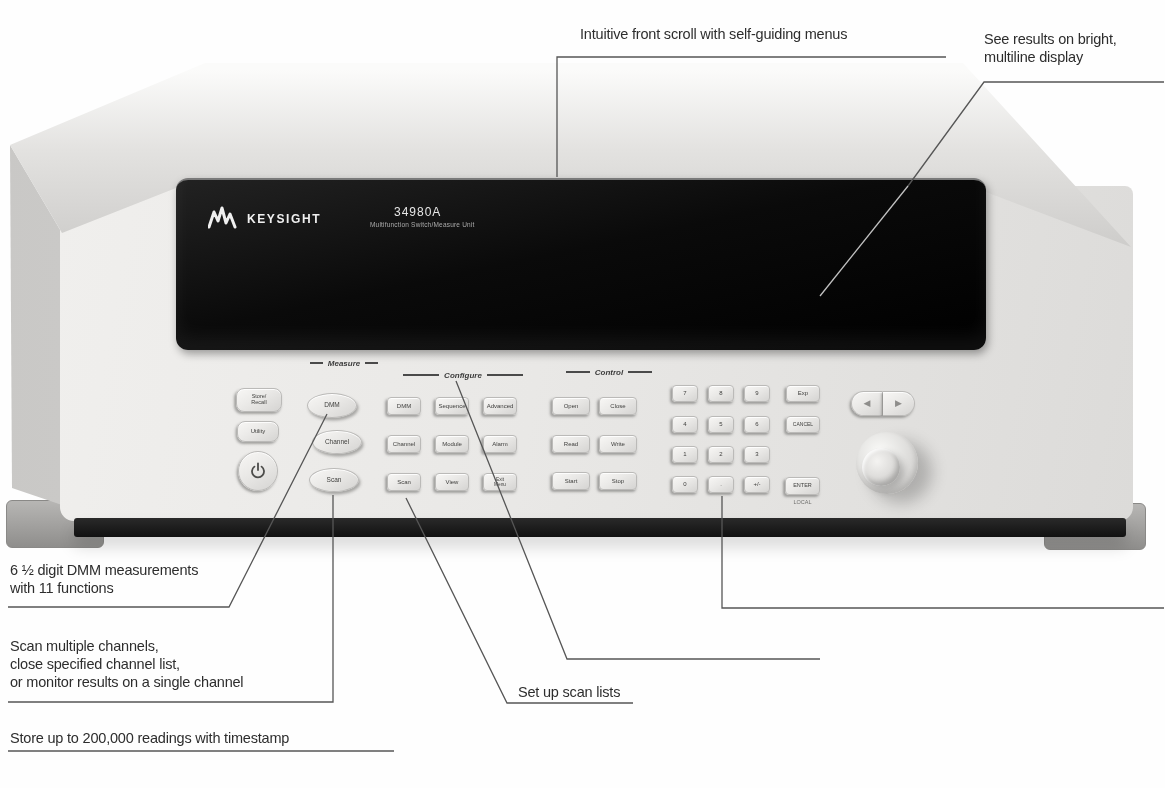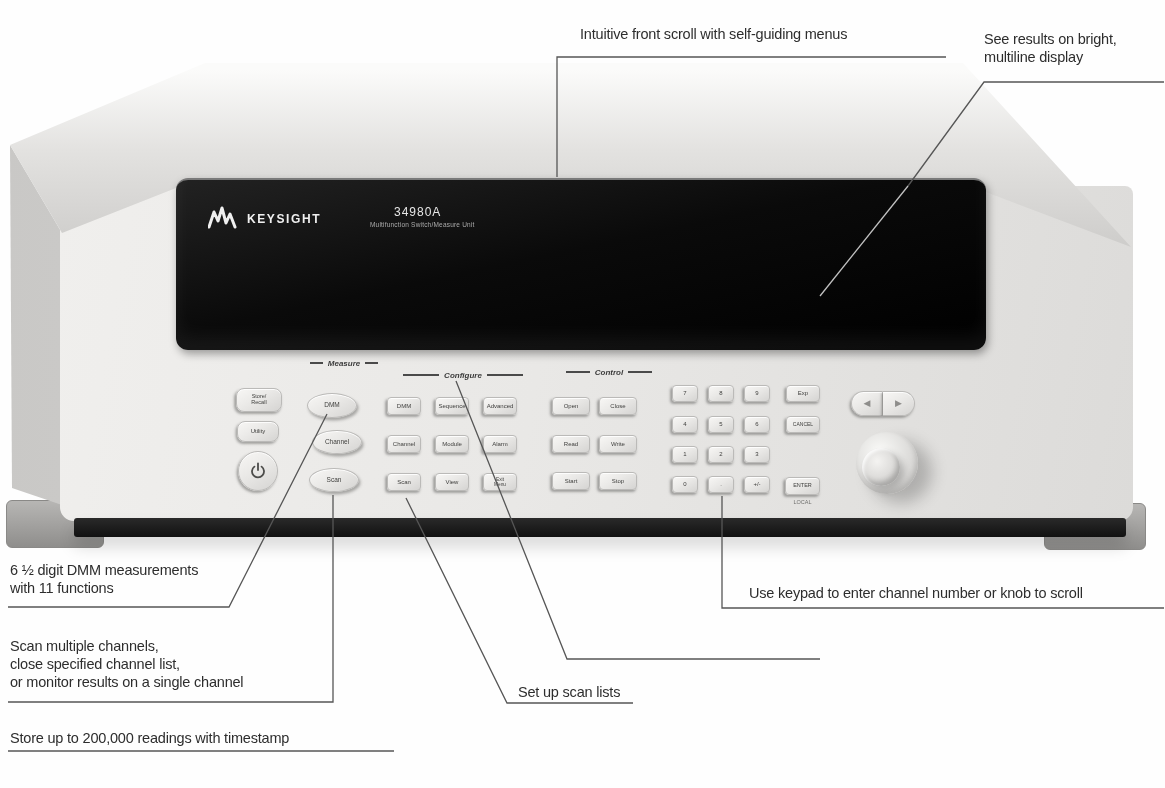--- a/index.html
+++ b/index.html
@@ -187,15 +187,14 @@
   <div class="note" style="left:580px;top:25px">Intuitive front scroll with self-guiding menus</div>
   <div class="note" style="left:984px;top:30px">See results on bright,
 multiline display</div>
   <div class="note" style="left:10px;top:561px">6 ½ digit DMM measurements
 with 11 functions</div>
   <div class="note" style="left:10px;top:637px">Scan multiple channels,
 close specified channel list,
 or monitor results on a single channel</div>
   <div class="note" style="left:10px;top:729px">Store up to 200,000 readings with timestamp</div>
   <div class="note" style="left:518px;top:683px">Set up scan lists</div>
-  <div class="note" style="left:749px;top:584px">Use keypad to enter channel number or knob to scroll</div>
 
 </div>
 
 </body></html>

